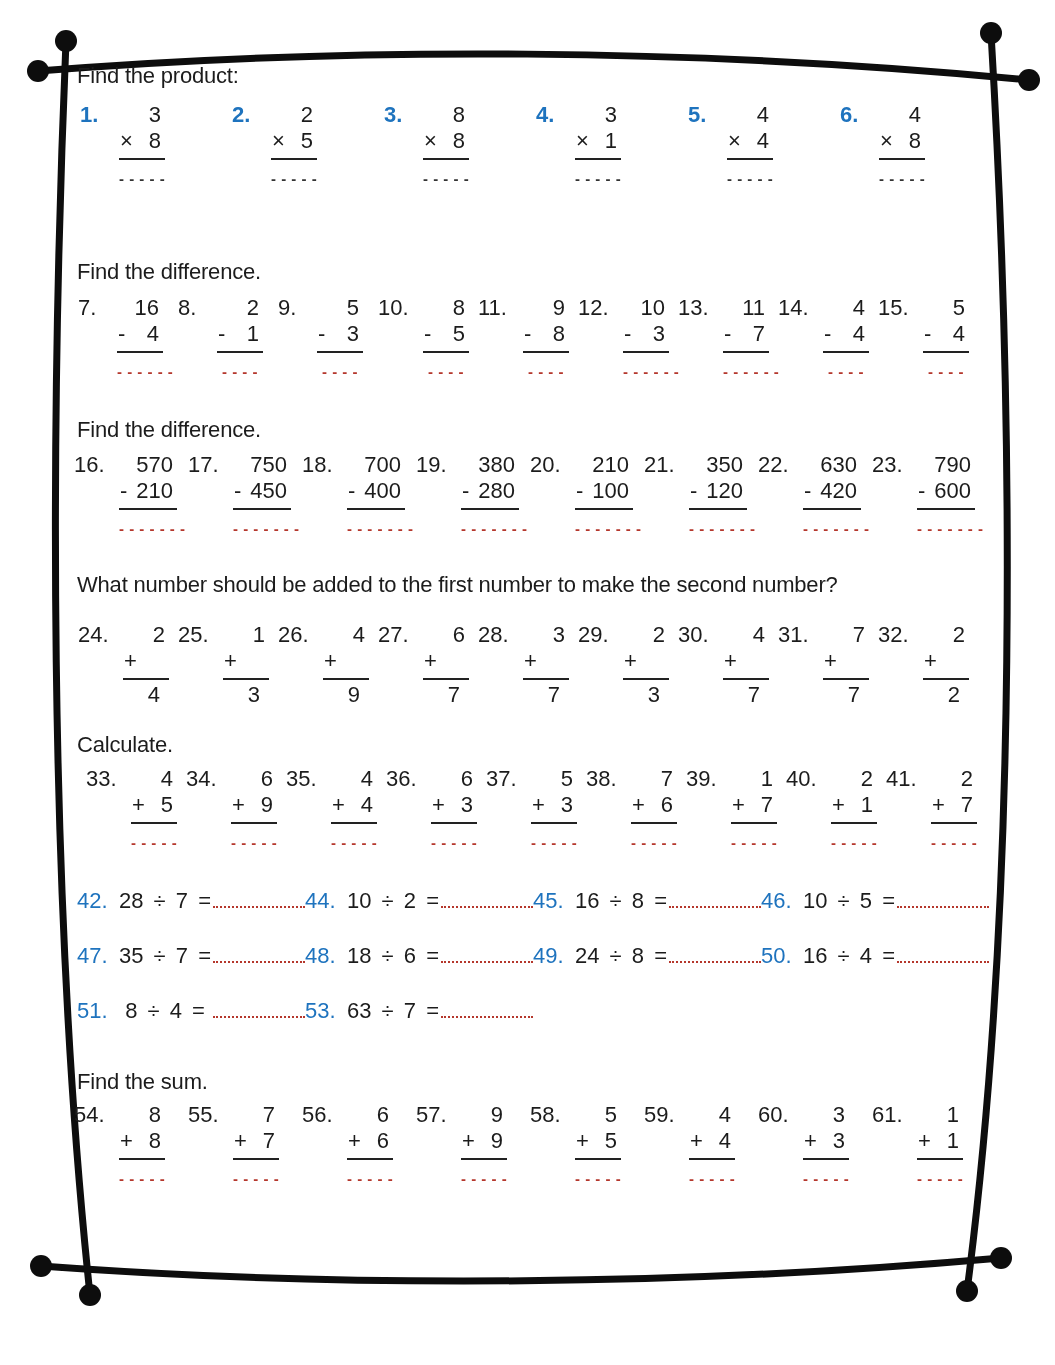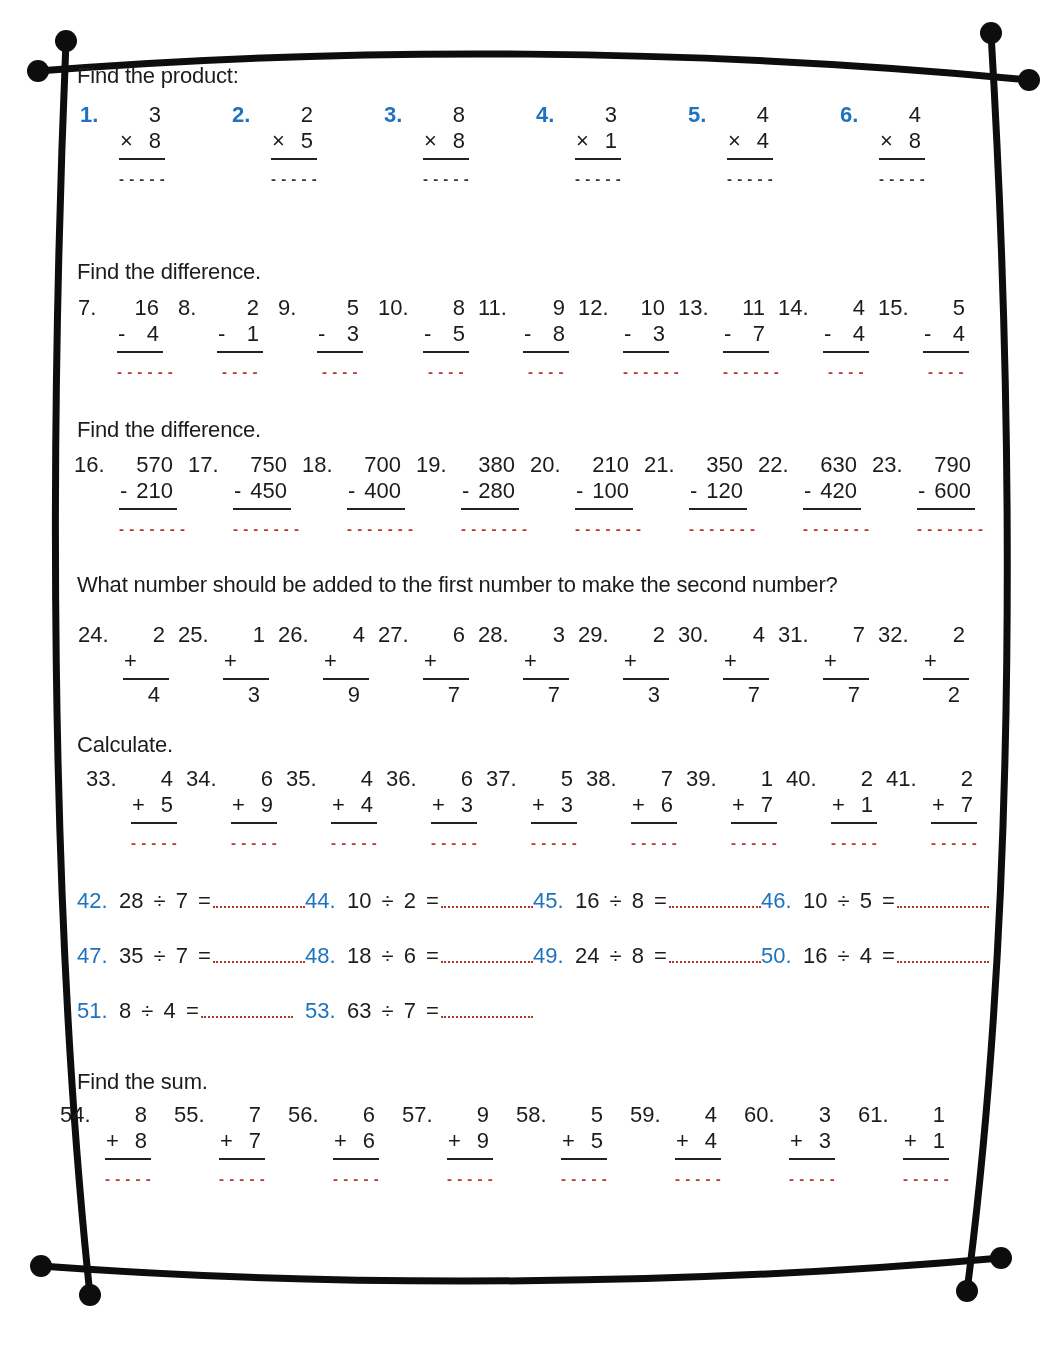--- a/index.html
+++ b/index.html
@@ -20,21 +20,21 @@
   .p-top{display:block;height:26px;line-height:26px;font-size:22px;text-align:right;padding-right:4px;}
   .p-op{display:flex;justify-content:space-between;align-items:flex-end;height:26px;line-height:26px;
         font-size:22px;padding-bottom:4px;border-bottom:2px solid #222;}
   .op-sign{padding-left:1px;}
   .p-bot{flex:1;text-align:right;padding-right:4px;}
   .p-ans{display:block;margin-top:10px;text-align:center;font-size:15px;font-weight:700;
          white-space:nowrap;letter-spacing:0.5px;}
   .p-ans.red{color:#b5372c;} .p-ans.dark{color:#333;}
   .p-res{display:block;height:28px;line-height:30px;font-size:22px;text-align:right;padding-right:9px;}
   
-  .icell{display:flex;align-items:baseline;height:55px;box-sizing:border-box;font-size:22px;}
+  .icell{display:flex;align-items:baseline;height:55px;box-sizing:border-box;font-size:22px;justify-content:space-between;}
   .icell .pnum{min-width:42px;}
   .expr{white-space:nowrap;word-spacing:4px;margin-right:2px;}
   .dotline{display:inline-block;width:92px;height:16px;border-bottom:2px dotted #b5372c;}
 </style>
 </head>
 <body>
 <div id="page">
 
   <svg class="frame-svg" width="1055" height="1365" viewBox="0 0 1055 1365">
     <g stroke="#0d0d0d" stroke-width="7" fill="none" stroke-linecap="round">
@@ -568,21 +568,21 @@
         <span class="pnum blue">51.</span>
         <span class="expr">8 ÷ 4 =</span>
         <span class="dotline"></span>
       </div>
       <div class="icell w228">
         <span class="pnum blue">53.</span>
         <span class="expr">63 ÷ 7 =</span>
         <span class="dotline"></span>
       </div>
     </div>
-  <div class="prow" style="left:60px;  top:1102px; width:920px;">
+  <div class="prow" style="left:74px;  top:1102px; width:920px;">
       <div class="cell w114">
         <span class="pnum ink wide">54.</span>
         <span class="stack">
           <span class="p-top">8</span>
           <span class="p-op">
             <span class="op-sign">+</span>
             <span class="p-bot">8</span>
           </span>
           <span class="p-ans red">- - - - -</span>
         </span>

